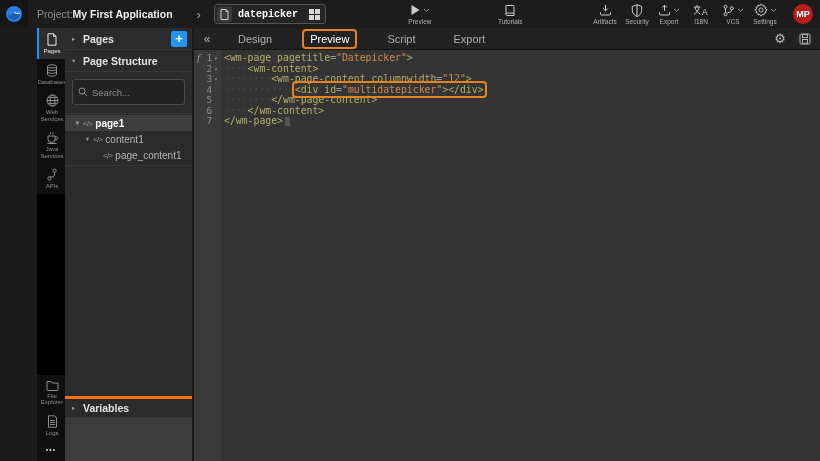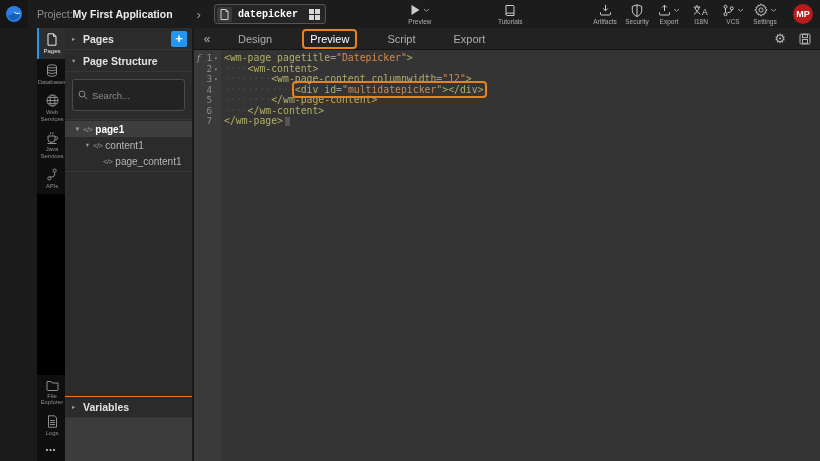--- a/index.html
+++ b/index.html
@@ -43,32 +43,32 @@
   
   .panel { flex:0 0 129px; width:129px; background:#2b2b2b; border-right:2px solid #191919;
            display:flex; flex-direction:column; }
   .p-head { height:22px; flex:0 0 22px; display:flex; align-items:center; padding:0 5px 0 7px;
             border-bottom:1px solid #373737; }
   .p-arrow { width:11px; font-size:6.5px; color:#9a9a9a; }
   .p-title { font-size:10.5px; font-weight:bold; color:#e2e2e2; }
   .plus-btn { margin-left:auto; width:16px; height:16px; border-radius:2px; color:#fff; font-size:13px;
               line-height:15px; text-align:center; cursor:pointer; font-weight:bold; }
   .search-wrap { padding:7px 7px 8px; border-bottom:1px solid #373737; }
-  .search-box { height:32px; background:#232323; border:1px solid #4a4a4a; border-radius:3px;
+  .search-box { height:26px; background:#232323; border:1px solid #4a4a4a; border-radius:3px;
                 display:flex; align-items:center; padding:0 5px; gap:4px; }
   .search-box input { flex:1; min-width:0; background:transparent; border:none; outline:none; color:#bbb;
                 font-size:9.5px; font-family:inherit; }
   .search-box input::placeholder { color:#8a8a8a; }
   .tree { border-bottom:1px solid #373737; padding:1px 0 2px; }
   .tree-row { height:16px; display:flex; align-items:center; font-size:10px; color:#b5b5b5; cursor:pointer; }
   .tree-row.selected { background:#3e3e3e; color:#fff; font-weight:bold; }
   .tr-arrow { width:9px; font-size:6.5px; color:#9a9a9a; text-align:center; }
   .tr-code { font-size:7.5px; color:#9a9a9a; margin:0 3px 0 1px; font-weight:normal; letter-spacing:-0.5px; }
   .panel-fill { flex:1; }
-  .vars-head { border-top:1px solid #f97316; }
+  .vars-head { border-top:3px solid #f97316; }
   .panel-bottom { flex:0 0 43px; background:#3c3c3c; }
 
   
   .editor { flex:1; display:flex; flex-direction:column; min-width:0; }
   .etabs { flex:0 0 22px; height:22px; background:#222; display:flex; align-items:center;
            border-bottom:1px solid #141414; }
   .collapse-btn { width:26px; text-align:center; color:#b0b0b0; font-size:12px; cursor:pointer; }
   .etab { font-size:11px; color:#aeaeae; margin-right:26px; padding:2px 6px; cursor:pointer; white-space:nowrap; }
   .etab.active { color:#fff; }
   .etab.annotated { outline:2px solid #e8821e; border-radius:2px; }

